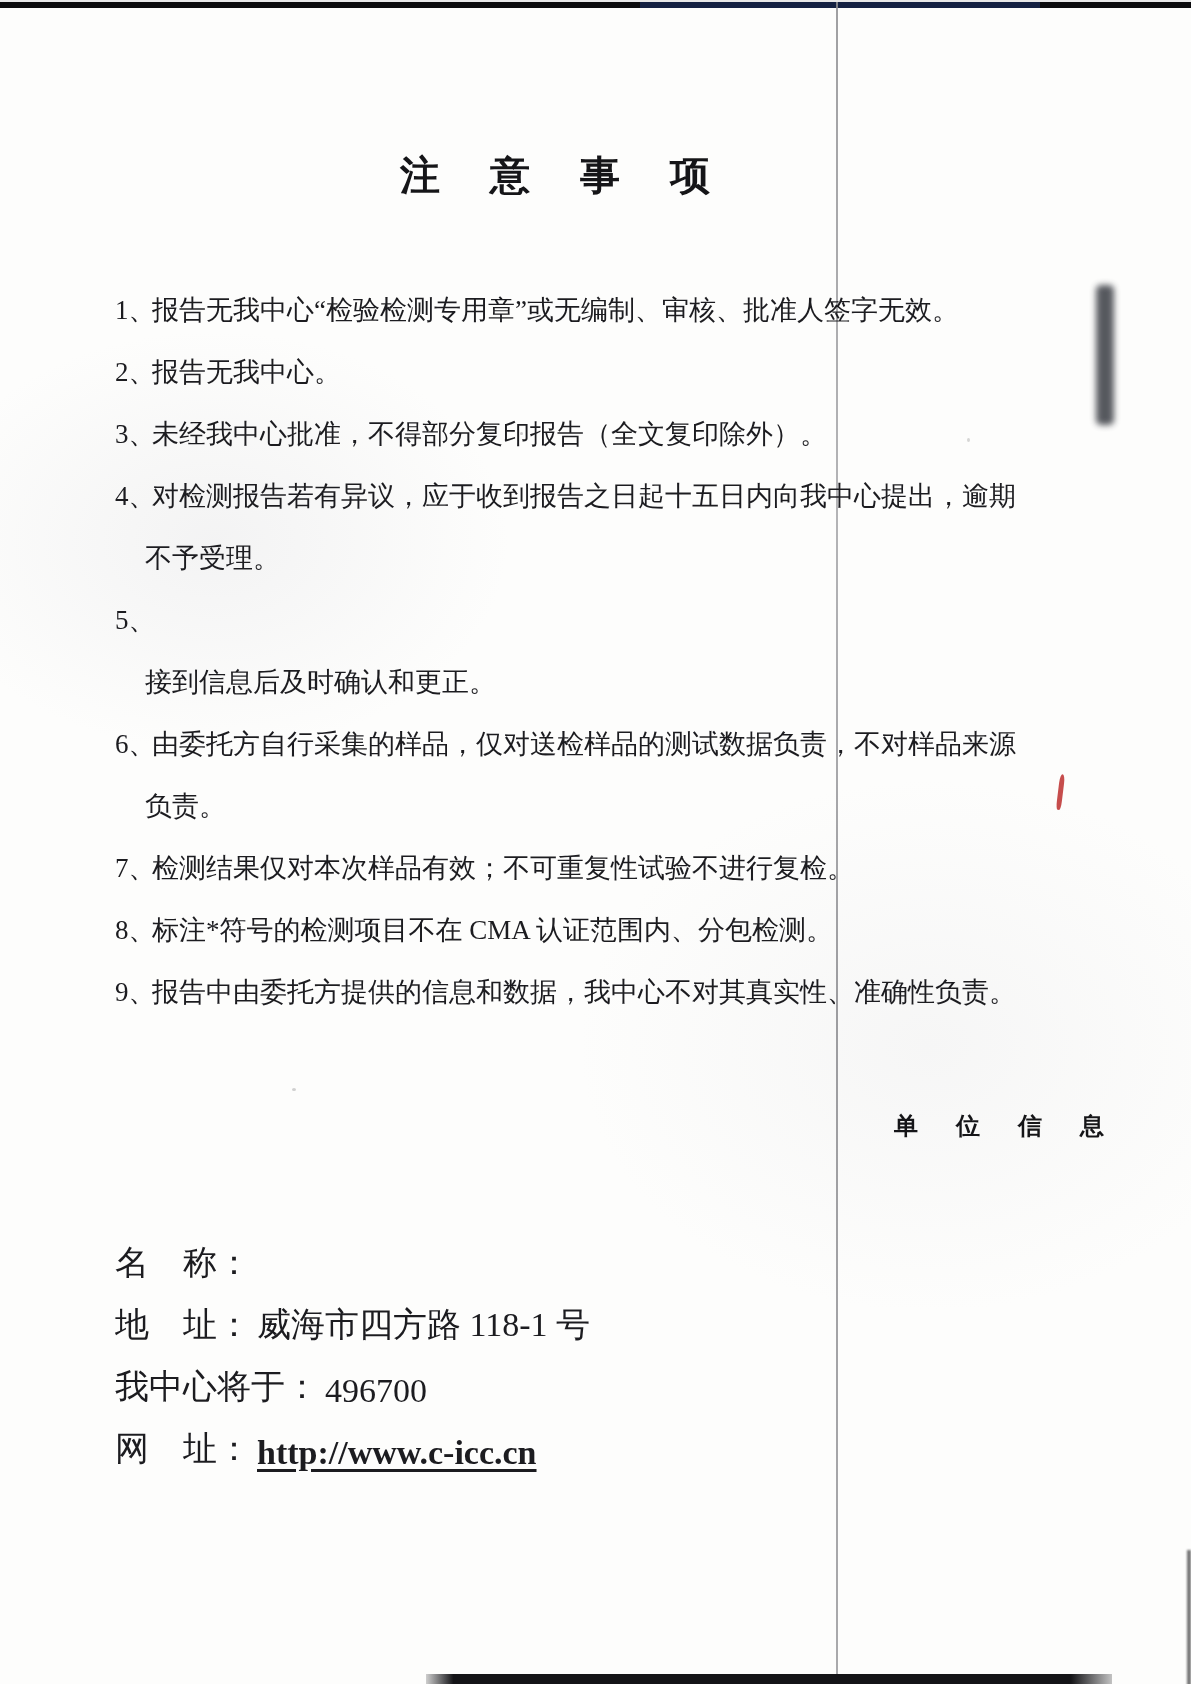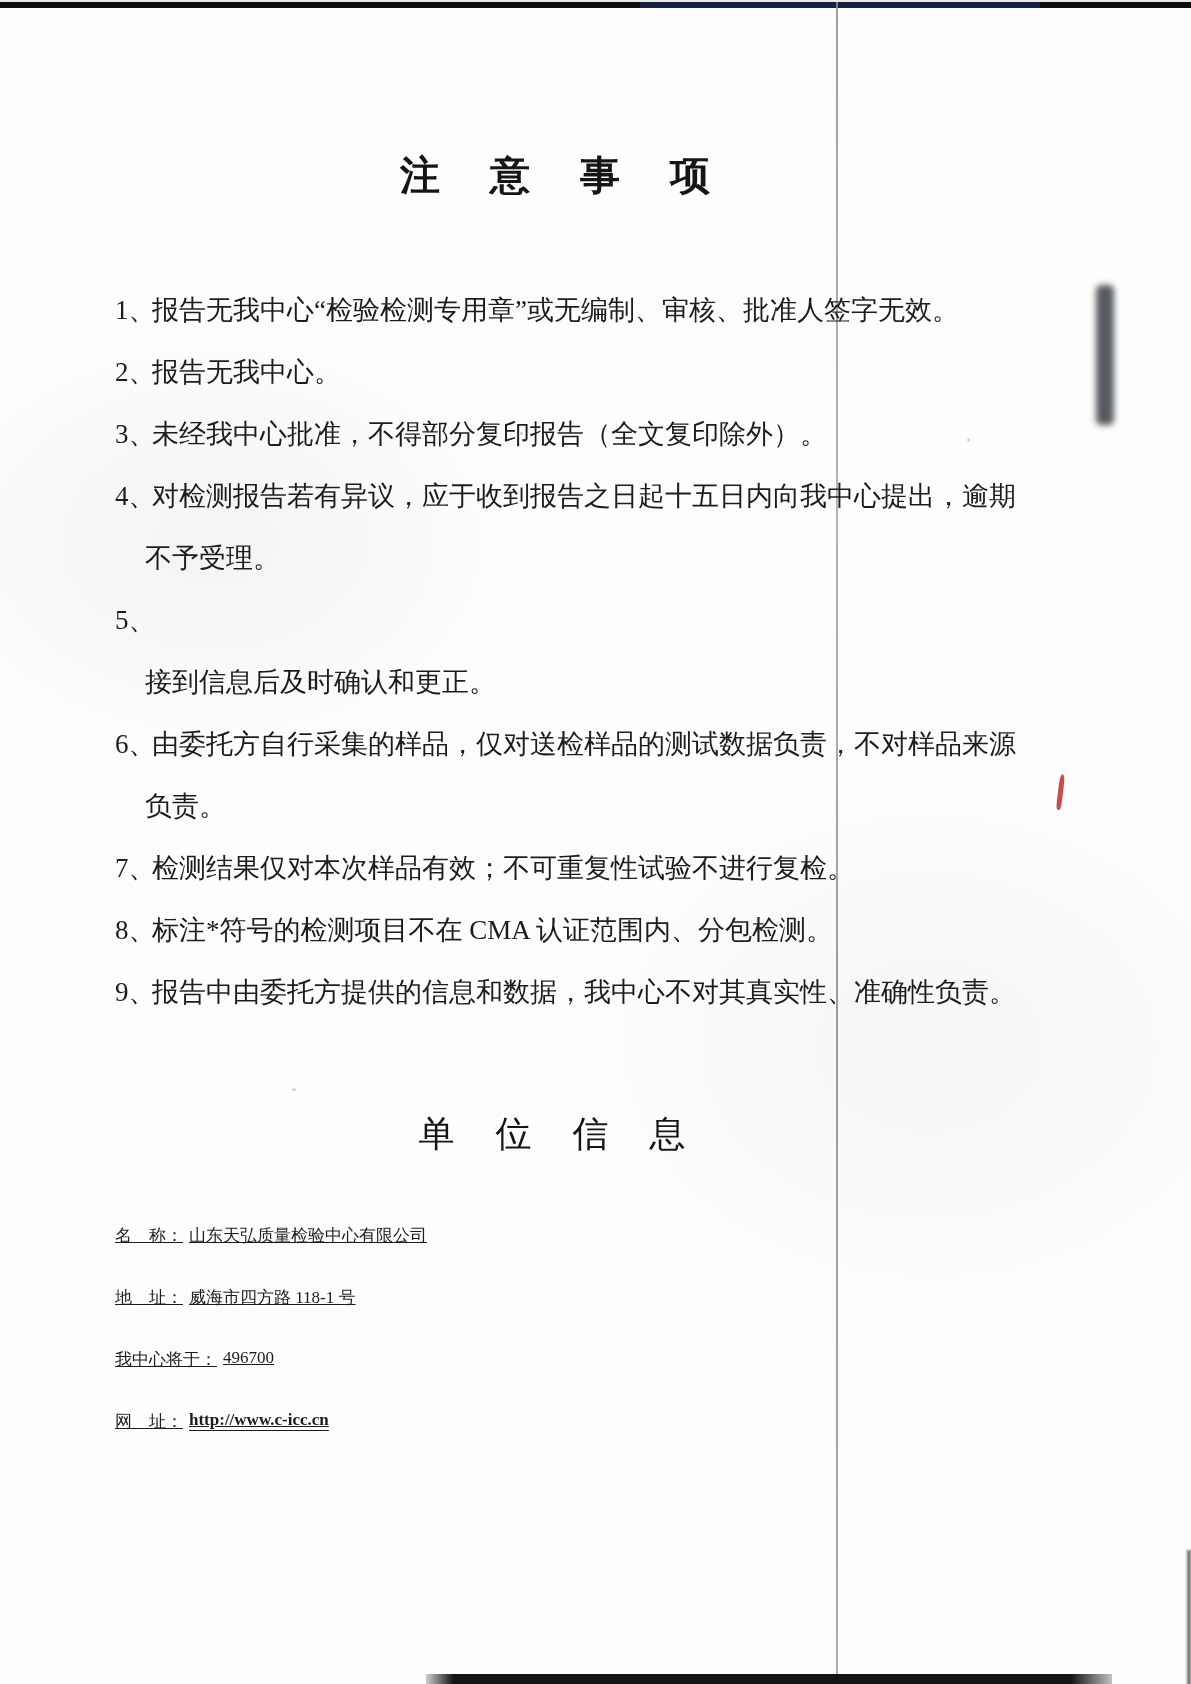--- a/index.html
+++ b/index.html
@@ -38,24 +38,24 @@
   .doc-title{
     position:absolute;left:0;top:146px;width:1130px;margin:0;
     text-align:center;font-size:40px;font-weight:bold;letter-spacing:20px;color:#151518;
   }
   .notice-list{position:absolute;left:115px;top:277px;width:960px;}
   .line{height:62px;display:flex;align-items:center;font-size:27px;white-space:nowrap;}
   .line .num{width:37px;flex:0 0 37px;}
   .line.cont{padding-left:30px;}
   .section-title{
     position:absolute;left:0;top:1108px;width:1120px;margin:0;
-    text-align:center;font-size:36px;font-weight:normal;letter-spacing:16px;color:#151518;
+    text-align:right;font-size:24px;font-weight:bold;letter-spacing:16px;color:#151518;
   }
   .info-rows{position:absolute;left:115px;top:1222px;width:900px;}
-  .info-row{height:62px;display:flex;align-items:flex-start;font-size:17px;white-space:nowrap;text-decoration:underline;}
+  .info-row{height:62px;display:flex;align-items:flex-end;font-size:34px;white-space:nowrap;}
   .info-row .label{flex:0 0 auto;}
   .info-row .value{margin-left:6px;}
   .info-row .value.link{text-decoration:underline;text-underline-offset:5px;font-weight:bold;
     font-family:"Liberation Serif","DejaVu Serif",serif;}
 </style>
 </head>
 <body>
 
 <div class="page">
 
@@ -117,21 +117,20 @@
       <span class="num">9、</span>
       <span class="txt">报告中由委托方提供的信息和数据，我中心不对其真实性、准确性负责。</span>
     </div>
   </div>
 
   <h2 class="section-title">单 位 信 息</h2>
 
   <div class="info-rows">
     <div class="info-row">
       <span class="label">名　称：</span>
-      <span class="value">山东天弘质量检验中心有限公司</span>
     </div>
     <div class="info-row">
       <span class="label">地　址：</span>
       <span class="value">威海市四方路 118-1 号</span>
     </div>
     <div class="info-row">
       <span class="label">我中心将于：</span>
       <span class="value">496700</span>
     </div>
     <div class="info-row">

